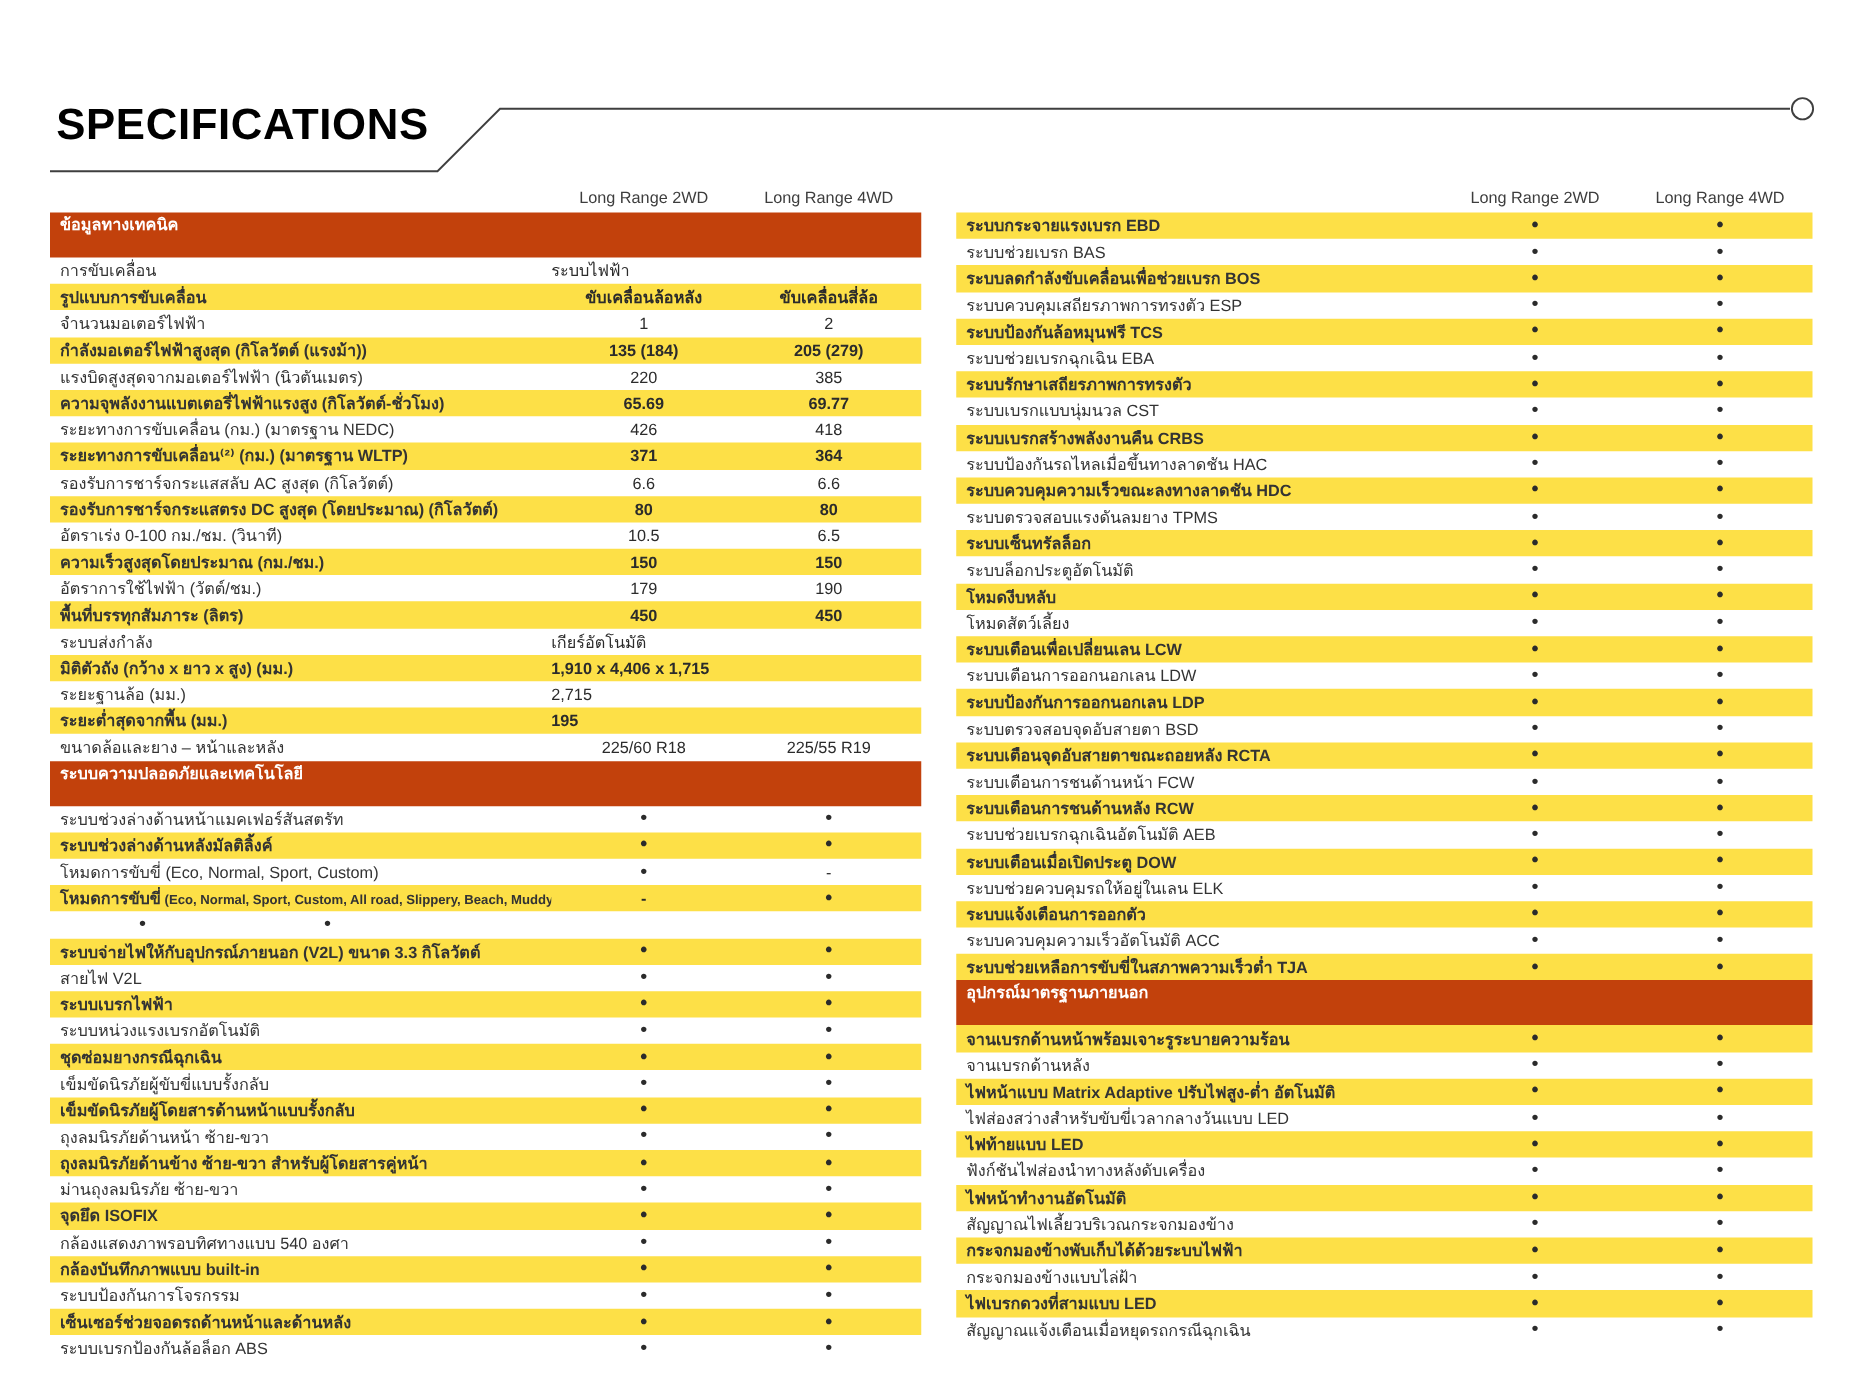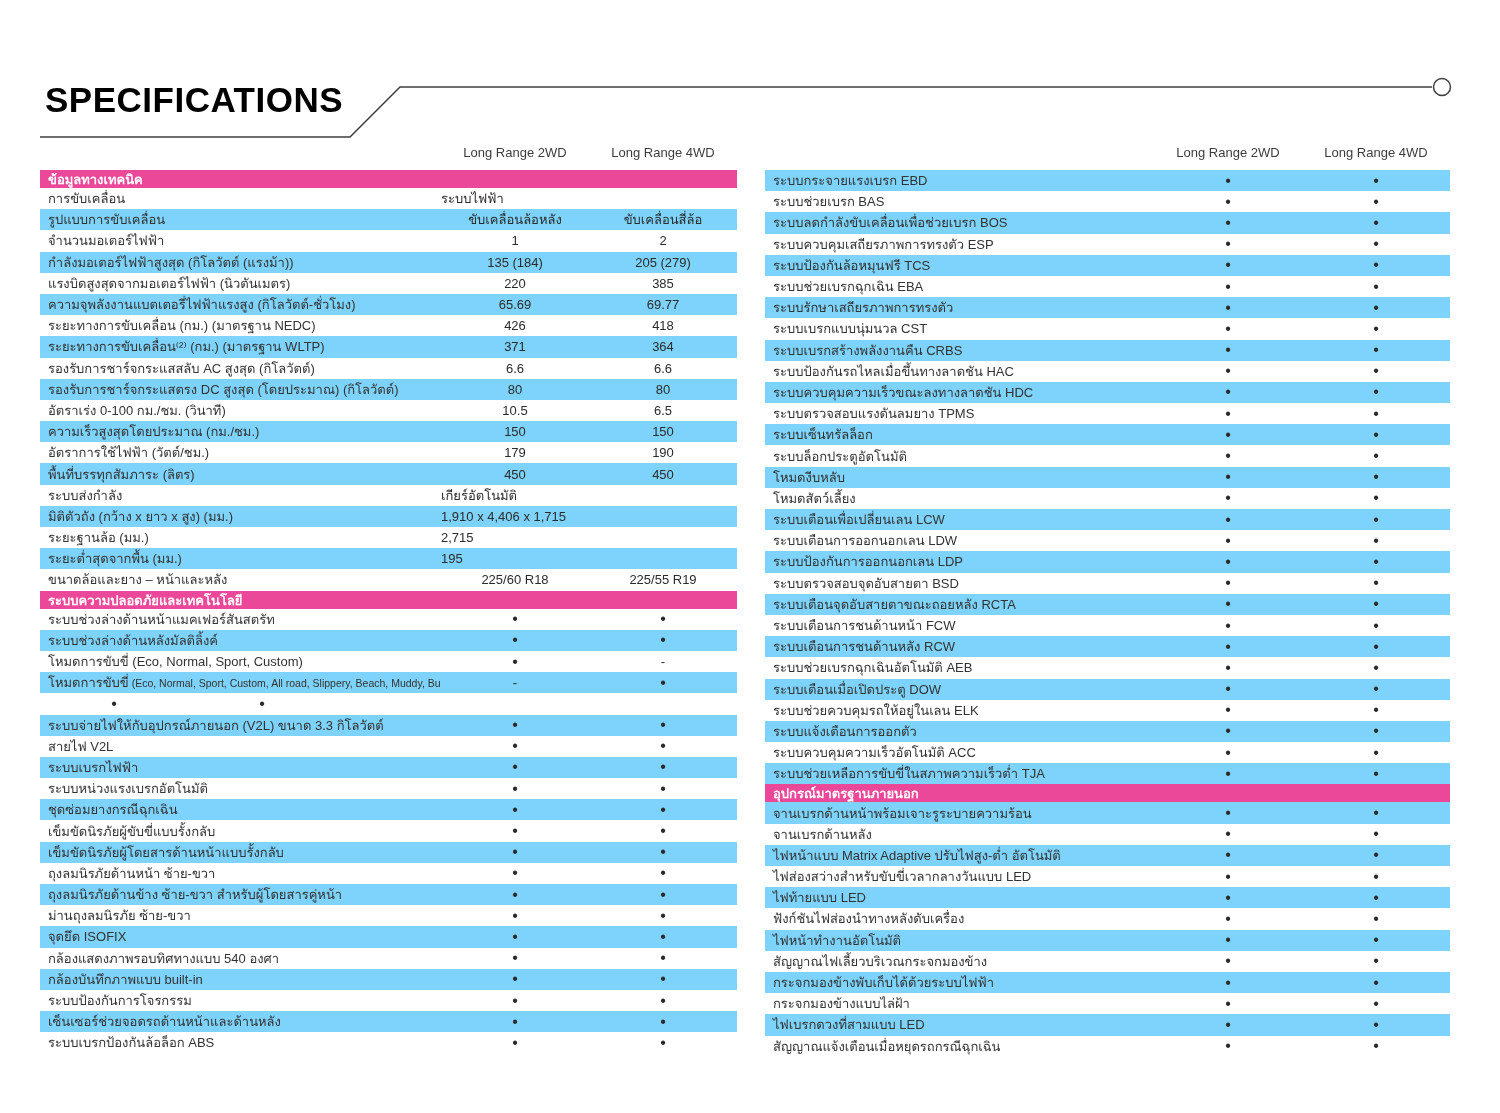--- a/index.html
+++ b/index.html
@@ -9,29 +9,29 @@
     -webkit-font-smoothing:antialiased;overflow:hidden;
   }
   .page-title{
     position:absolute;left:45px;top:80px;margin:0;
     font-size:35px;font-weight:700;color:#000000;letter-spacing:0.5px;
   }
   .deco{position:absolute;left:0;top:0;}
   .colwrap{position:absolute;top:145px;}
   #left-col{left:40px;width:697px;}
   #right-col{left:765px;width:685px;}
-  .head-row{height:25px;display:flex;align-items:flex-start;}
+  .head-row{height:25px;display:flex;align-items:center;}
   .head-spacer{flex:1;}
   .head-col{width:148px;text-align:center;font-size:13px;color:#3d3d3d;}
   .section-bar{
-    height:18px;line-height:20px;background:#ec4899;color:#ffffff;
+    height:36px;line-height:20px;background:#c2410c;color:#ffffff;
     font-weight:700;font-size:13px;padding-left:8px;box-sizing:border-box;
   }
   .row{display:flex;height:21.2px;align-items:center;}
-  .row.stripe{background:#7dd3fc;}
+  .row.stripe{background:#fde047;font-weight:bold;}
   .cell.label{
     flex:1;padding-left:8px;font-size:13px;color:#333333;
     white-space:nowrap;overflow:hidden;
   }
   .small{font-size:10.5px;}
   .cell.val{width:148px;text-align:center;font-size:13px;color:#2b2b2b;}
   .cell.val.dot{font-size:16px;line-height:16px;}
   .cell.spanval{width:296px;text-align:left;font-size:13px;color:#2b2b2b;}
 </style>
 </head>

